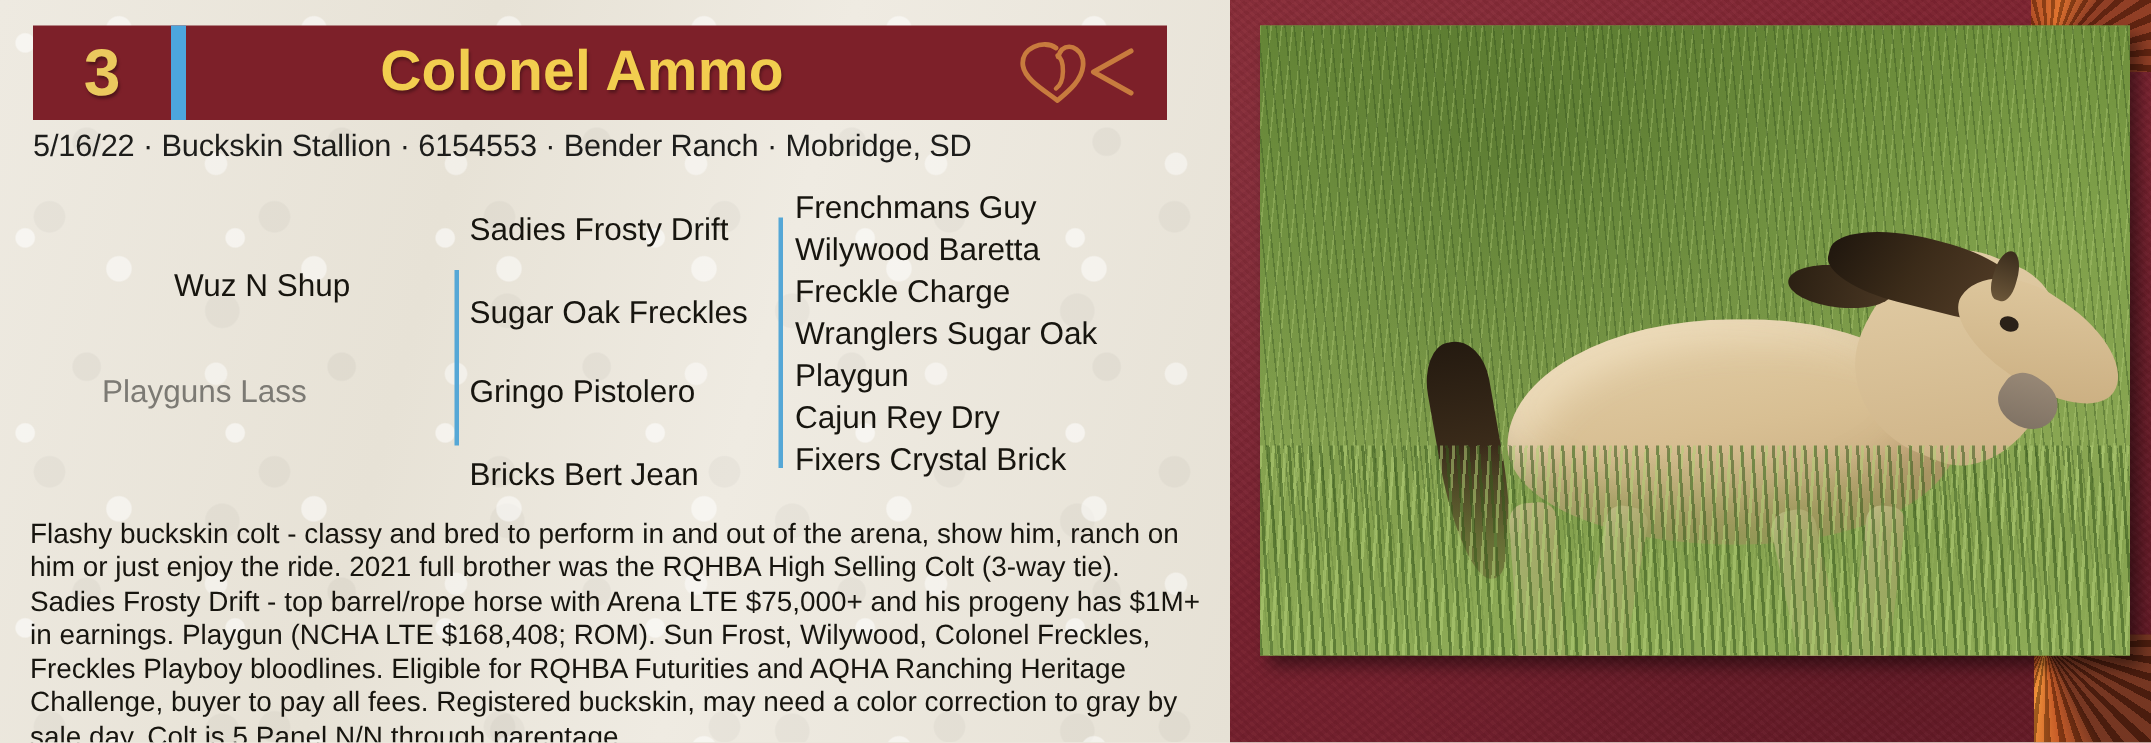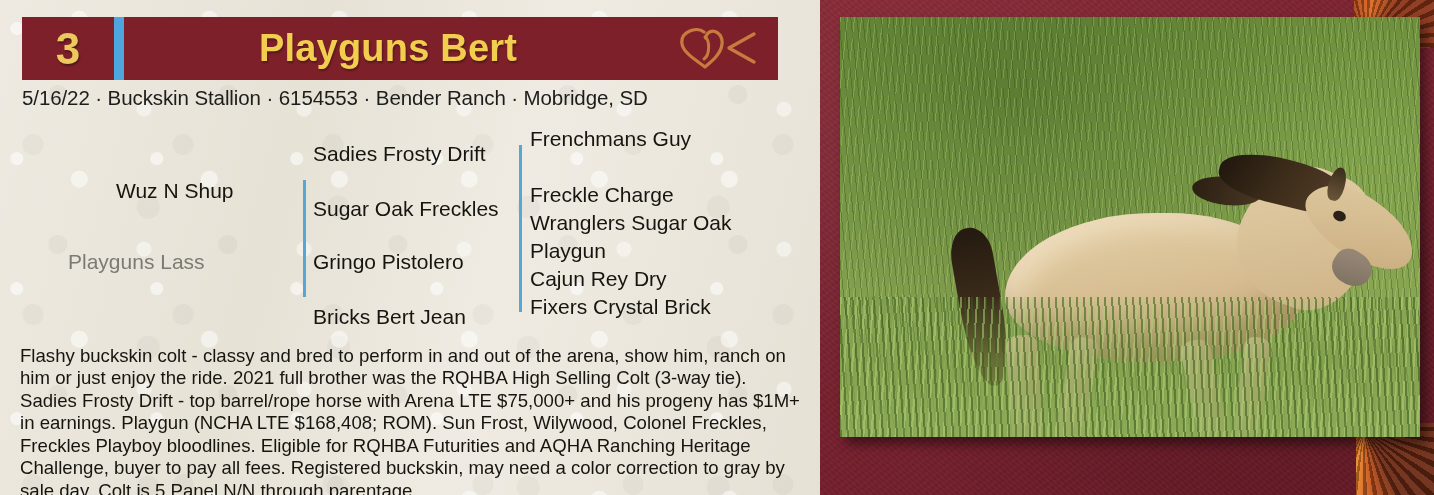--- a/index.html
+++ b/index.html
@@ -252,21 +252,21 @@
       <div class="foal-part" id="foal-ear"></div>
       <div class="foal-part" id="foal-eye"></div>
       <div class="foal-part" id="foal-muzzle"></div>
     </div>
     <div class="grass-front"></div>
   </div>
 
   <div class="header-bar">
     <div class="lot-number">3</div>
     <div class="blue-divider"></div>
-    <div class="horse-title">Playguns Bert</div>
+    <div class="horse-title">Colonel Ammo</div>
     <div class="brand-mark">
       <svg width="86" height="42" viewBox="0 0 86 42" aria-hidden="true">
         <path d="M30 4 C22 -2 6 4 8 16 C9.5 25 22 32 31 39 C38 33 47 26 48 16 C49 6 40 0 34 5 C33 6 32 8 31.5 10" fill="none" stroke="#c87b3e" stroke-width="3.2" stroke-linecap="round" stroke-linejoin="round"></path>
         <path d="M31 9 C36 12 36 27 30 31" fill="none" stroke="#c87b3e" stroke-width="3" stroke-linecap="round"></path>
         <path d="M80 6 L55 20 L80 34" fill="none" stroke="#c87b3e" stroke-width="3.4" stroke-linecap="round" stroke-linejoin="round"></path>
       </svg>
     </div>
   </div>
 
   <div class="subtitle">5/16/22 ·  Buckskin Stallion · 6154553 ·  Bender Ranch · Mobridge, SD</div>
@@ -278,20 +278,21 @@
 
     <div class="ped-name" id="ped-sire">Wuz N Shup</div>
     <div class="ped-name muted" id="ped-dam">Playguns Lass</div>
 
     <div class="ped-name" id="ped-g2-1">Sugar Oak Freckles</div>
     <div class="ped-name" id="ped-g2-0">Sadies Frosty Drift</div>
     <div class="ped-name" id="ped-g2-2">Gringo Pistolero</div>
     <div class="ped-name" id="ped-g2-3">Bricks Bert Jean</div>
 
     <div class="ped-name ped-g3" style="top:17px">Frenchmans Guy</div>
+    <div class="ped-name ped-g3" style="top:45px">Wilywood Baretta</div>
     <div class="ped-name ped-g3" style="top:73px">Freckle Charge</div>
     <div class="ped-name ped-g3" style="top:101px">Wranglers Sugar Oak</div>
     <div class="ped-name ped-g3" style="top:129px">Playgun</div>
     <div class="ped-name ped-g3" style="top:157px">Cajun Rey Dry</div>
     <div class="ped-name ped-g3" style="top:185px">Fixers Crystal Brick</div>
   </div>
 
   <div class="description">Flashy buckskin colt - classy and bred to perform in and out of the arena, show him, ranch on him or just enjoy the ride. 2021 full brother was the RQHBA High Selling Colt (3-way tie). Sadies Frosty Drift - top barrel/rope horse with Arena LTE $75,000+ and his progeny has $1M+ in earnings. Playgun  (NCHA LTE $168,408; ROM). Sun Frost, Wilywood, Colonel Freckles, Freckles Playboy  bloodlines.  Eligible for RQHBA Futurities and AQHA Ranching Heritage Challenge, buyer to pay all fees. Registered buckskin, may need a color correction to gray by sale day. Colt is 5 Panel N/N through parentage.</div>
 
 </div>

